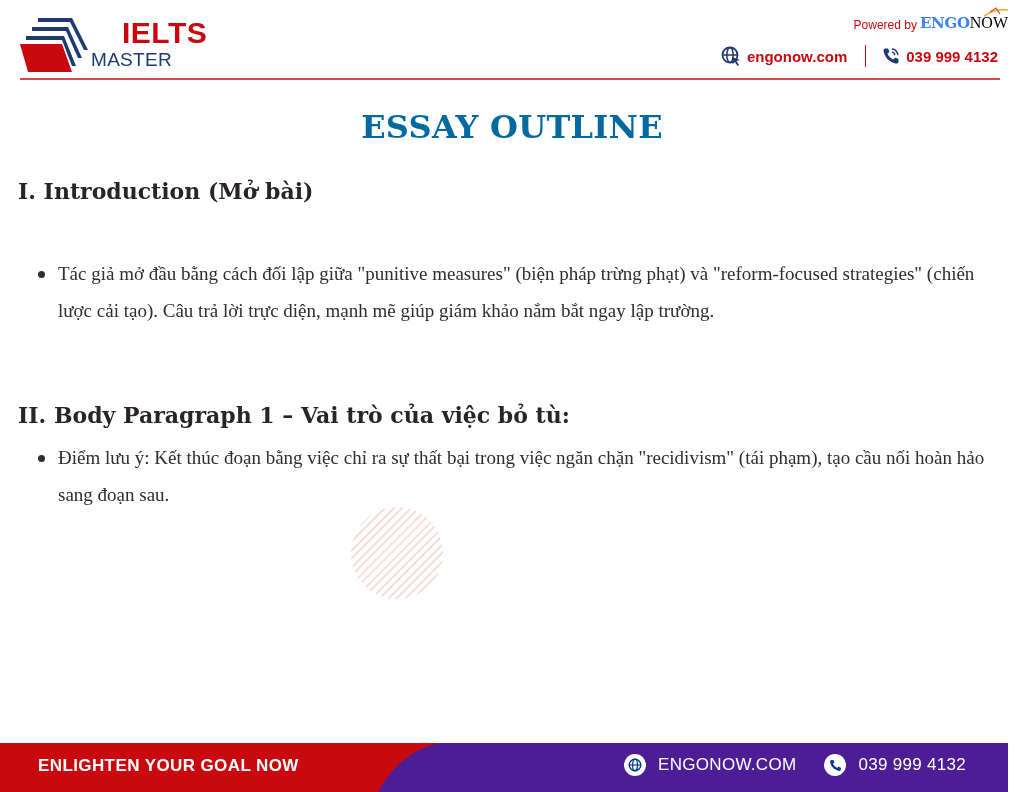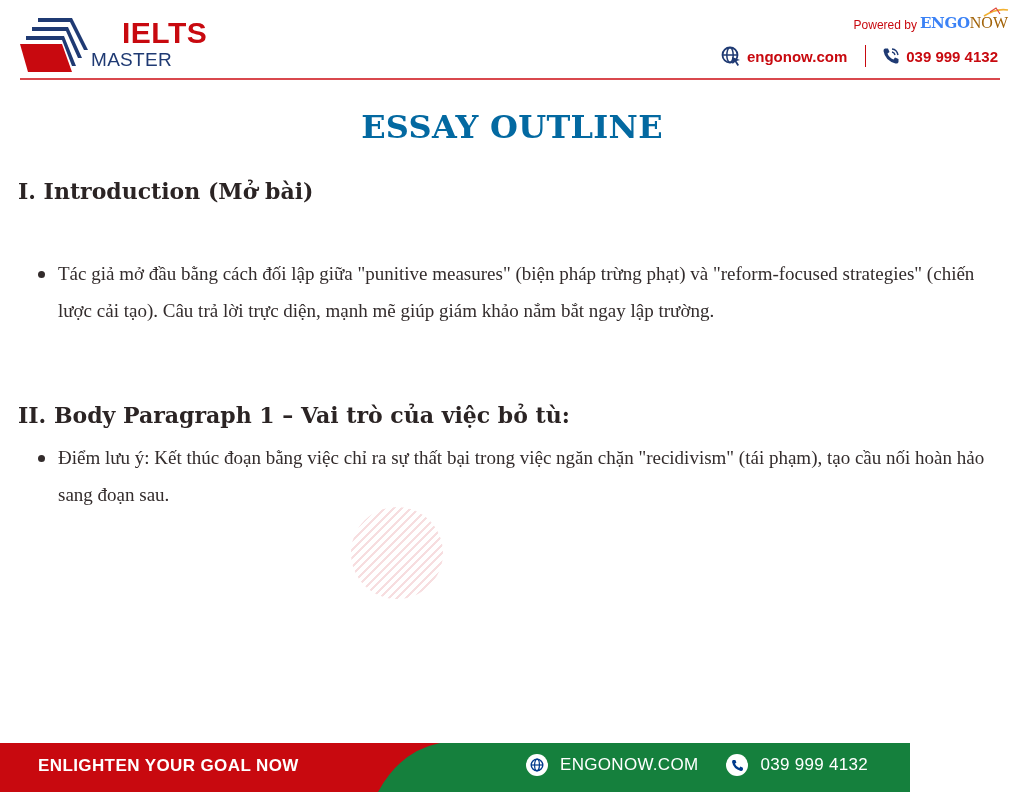--- a/index.html
+++ b/index.html
@@ -8,21 +8,21 @@
 
   
   .header { position: absolute; left: 0; top: 0; width: 1024px; height: 80px; }
   .logo { position: absolute; left: 20px; top: 14px; width: 200px; height: 60px; }
   .logo-mark { position: absolute; left: 0; top: 0; width: 68px; height: 58px; }
   .logo-ielts { position: absolute; left: 70px; top: 4px; font-family: "Liberation Sans", sans-serif; font-weight: 700; font-size: 30px; color: #c8090f; letter-spacing: 0.5px; line-height: 30px; margin-left: 32px; }
   .logo-master { position: absolute; left: 71px; top: 36px; font-family: "Liberation Sans", sans-serif; font-weight: 400; font-size: 19px; color: #1f3a73; letter-spacing: 0.3px; line-height: 20px; }
 
   .powered { position: absolute; right: 16px; top: 14px; font-family: "Liberation Sans", sans-serif; font-size: 12px; color: #c8090f; display: flex; align-items: flex-end; gap: 3px; }
   .powered .brand { font-family: "DejaVu Serif", serif; font-weight: 700; font-size: 15px; color: #3b82f6; letter-spacing: -0.3px; }
-  .powered .brand-now { font-family: "Liberation Serif", serif; font-weight: 400; font-size: 16px; color: #a16207; }
+  .powered .brand-now { font-family: "Liberation Serif", serif; font-weight: 400; font-size: 16px; color: #000000; }
   .spark { position: absolute; right: 14px; top: 6px; width: 28px; height: 12px; }
 
   .contact-row { position: absolute; right: 26px; top: 44px; height: 24px; display: flex; align-items: center; font-family: "Liberation Sans", sans-serif; font-weight: 700; font-size: 15px; color: #c8090f; }
   .contact-row .ci { display: flex; align-items: center; gap: 6px; }
   .contact-row .sep { width: 1px; height: 22px; background: #c8090f; margin: 0 16px 0 18px; }
   .contact-row svg { display: block; }
 
   .header-line { position: absolute; left: 20px; top: 78px; width: 980px; height: 2px; background: #d9484d; }
 
   
@@ -30,21 +30,21 @@
 
   .section-h { position: absolute; left: 18px; font-family: "DejaVu Serif", serif; font-weight: 700; font-size: 22px; color: #2b2424; }
   .bullets { position: absolute; left: 34px; width: 960px; list-style: none; font-family: "DejaVu Serif", serif; font-size: 19px; line-height: 37px; color: #332c2c; }
   .bullets li { position: relative; padding-left: 24px; font-family: Liberation Serif, serif; }
   .bullets li::before { content: ""; position: absolute; left: 4px; top: 16px; width: 7px; height: 7px; border-radius: 50%; background: #332c2c; }
 
   .watermark { position: absolute; left: 351px; top: 507px; width: 92px; height: 92px; border-radius: 50%;
     background: repeating-linear-gradient(135deg, rgba(232,160,165,0.35) 0 2px, rgba(255,255,255,0) 2px 6px); }
 
   
-  .footer { position: absolute; left: 0; top: 743px; width: 910px; height: 49px; background: #15803d; overflow: hidden; }
+  .footer { position: absolute; left: 0; top: 743px; width: 1008px; height: 49px; background: #4c1d95; overflow: hidden; }
   .footer-red { position: absolute; left: 0; top: 0; width: 1024px; height: 49px; }
   .footer-slogan { position: absolute; left: 38px; top: 13px; font-family: "Liberation Sans", sans-serif; font-weight: 700; font-size: 17px; color: #ffffff; letter-spacing: 0.4px; }
   .footer-contact { position: absolute; right: 42px; top: 11px; display: flex; align-items: center; font-family: "Liberation Sans", sans-serif; font-size: 17px; color: #ffffff; letter-spacing: 0.3px; }
   .footer-contact .fi { display: flex; align-items: center; gap: 12px; }
   .footer-contact .fi + .fi { margin-left: 28px; }
   .round-icon { width: 22px; height: 22px; border-radius: 50%; background: #ffffff; display: flex; align-items: center; justify-content: center; }
 </style>
 </head>
 <body>
 

